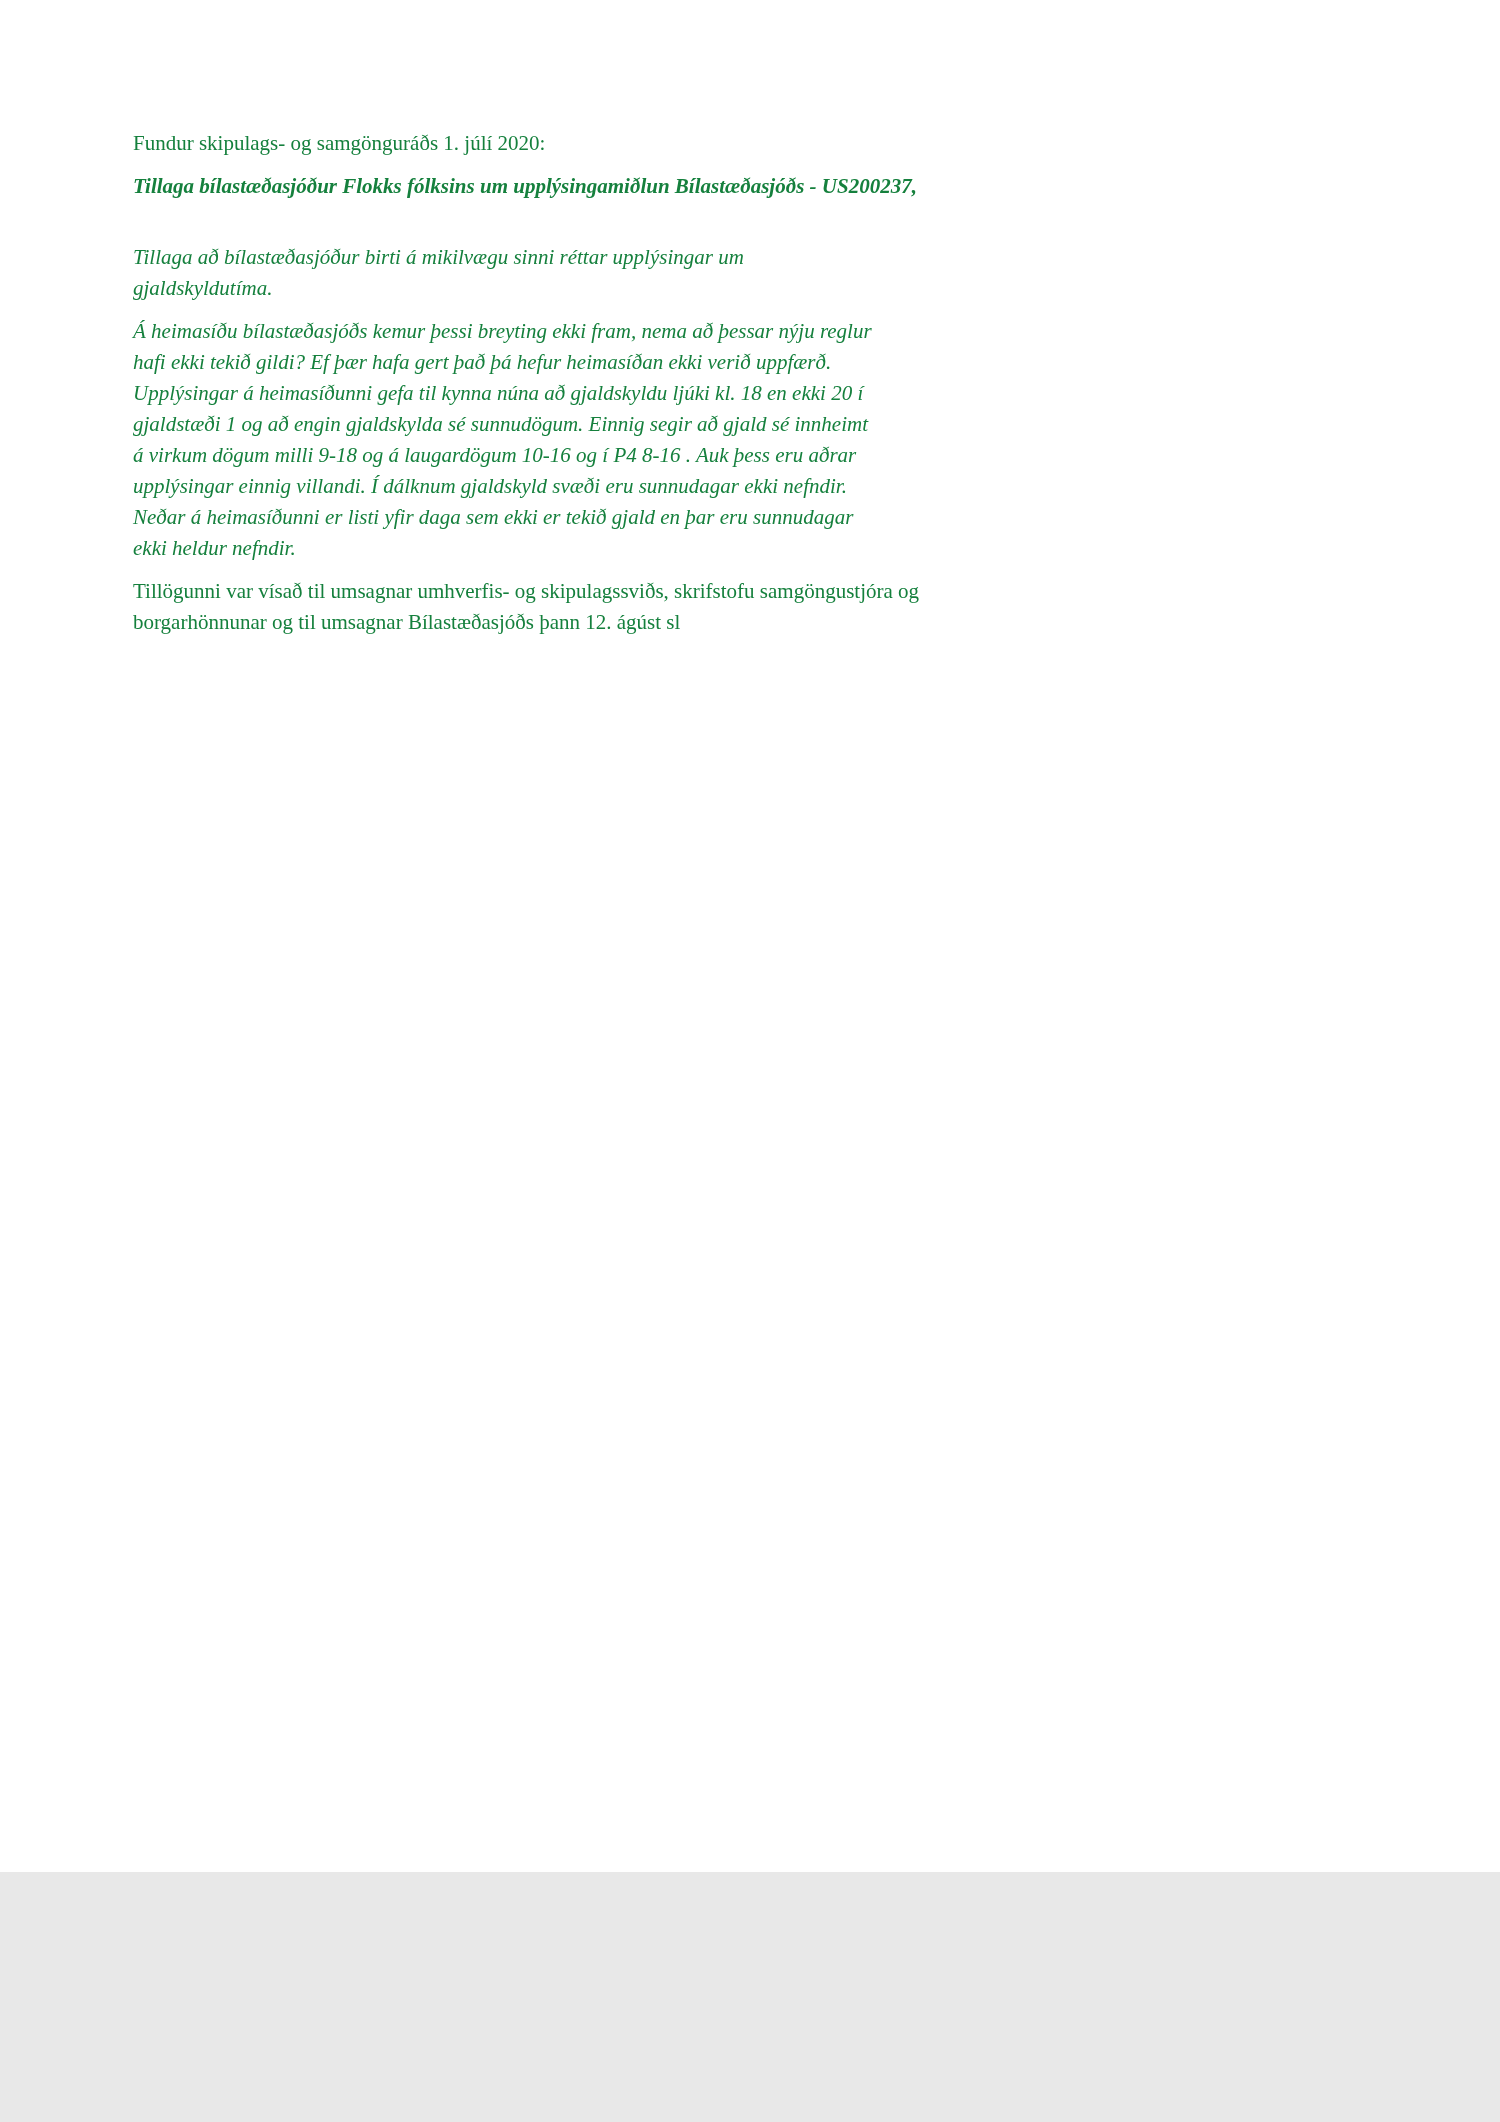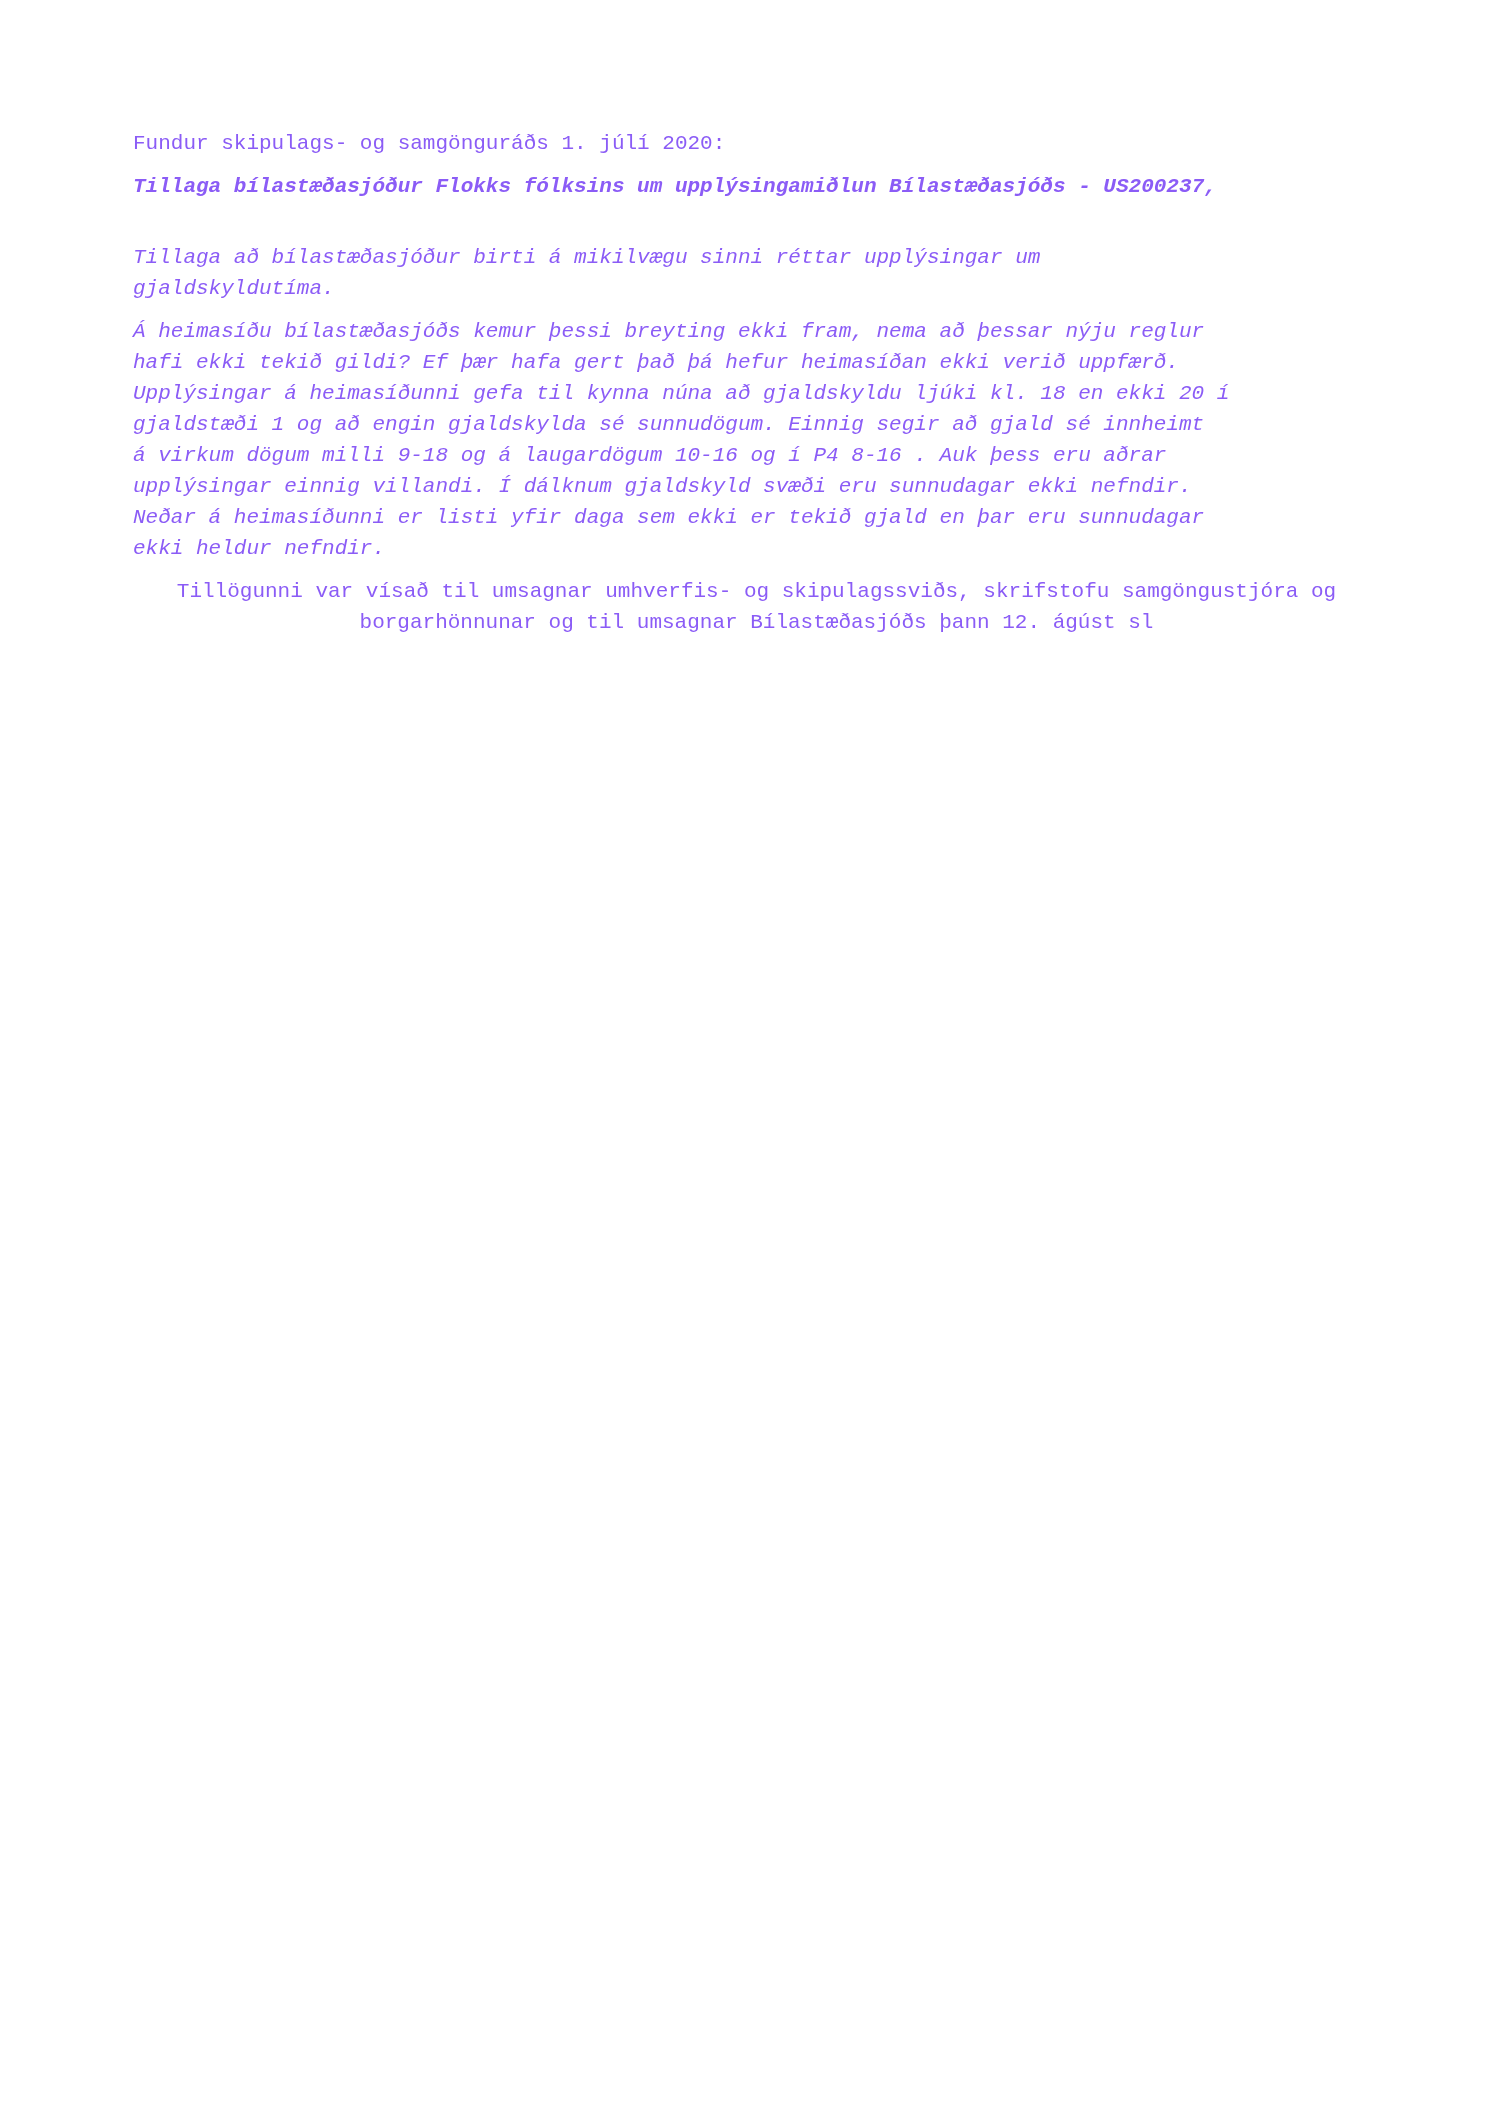--- a/index.html
+++ b/index.html
@@ -3,29 +3,29 @@
 <meta charset="utf-8">
 <style>
   html, body {
     margin: 0;
     padding: 0;
     background: #e8e8e8;
   }
   .page {
     position: relative;
     width: 1500px;
-    height: 2122px;
+    height: 1872px;
     margin: 0 auto;
     background: #ffffff;
     box-sizing: border-box;
     padding: 128px 120px 0 133px;
-    font-family: Liberation Mono, monospace;
+    font-family: Liberation Serif, serif;
     font-size: 21px;
     line-height: 31px;
-    color: #8b5cf6;
+    color: #15803d;
     overflow: hidden;
   }
   .para {
     margin: 0 0 12px 0;
     white-space: pre-line;
   }
   .para.italic {
     font-style: italic;
   }
   .meeting-header {
@@ -43,21 +43,20 @@
   .proposal-title .title-case {
     display: block;
     font-style: italic;
   }
   .gap-before-closing {
     margin-bottom: 40px;
   }
   .closing-para {
     margin: 0;
     white-space: pre-line;
-    text-align: center;
   }
 </style>
 </head>
 <body>
 
 <div class="page">
 
   <p class="meeting-header">Fundur skipulags- og samgönguráðs 1. júlí 2020:</p>
 
   <div class="proposal-title">

